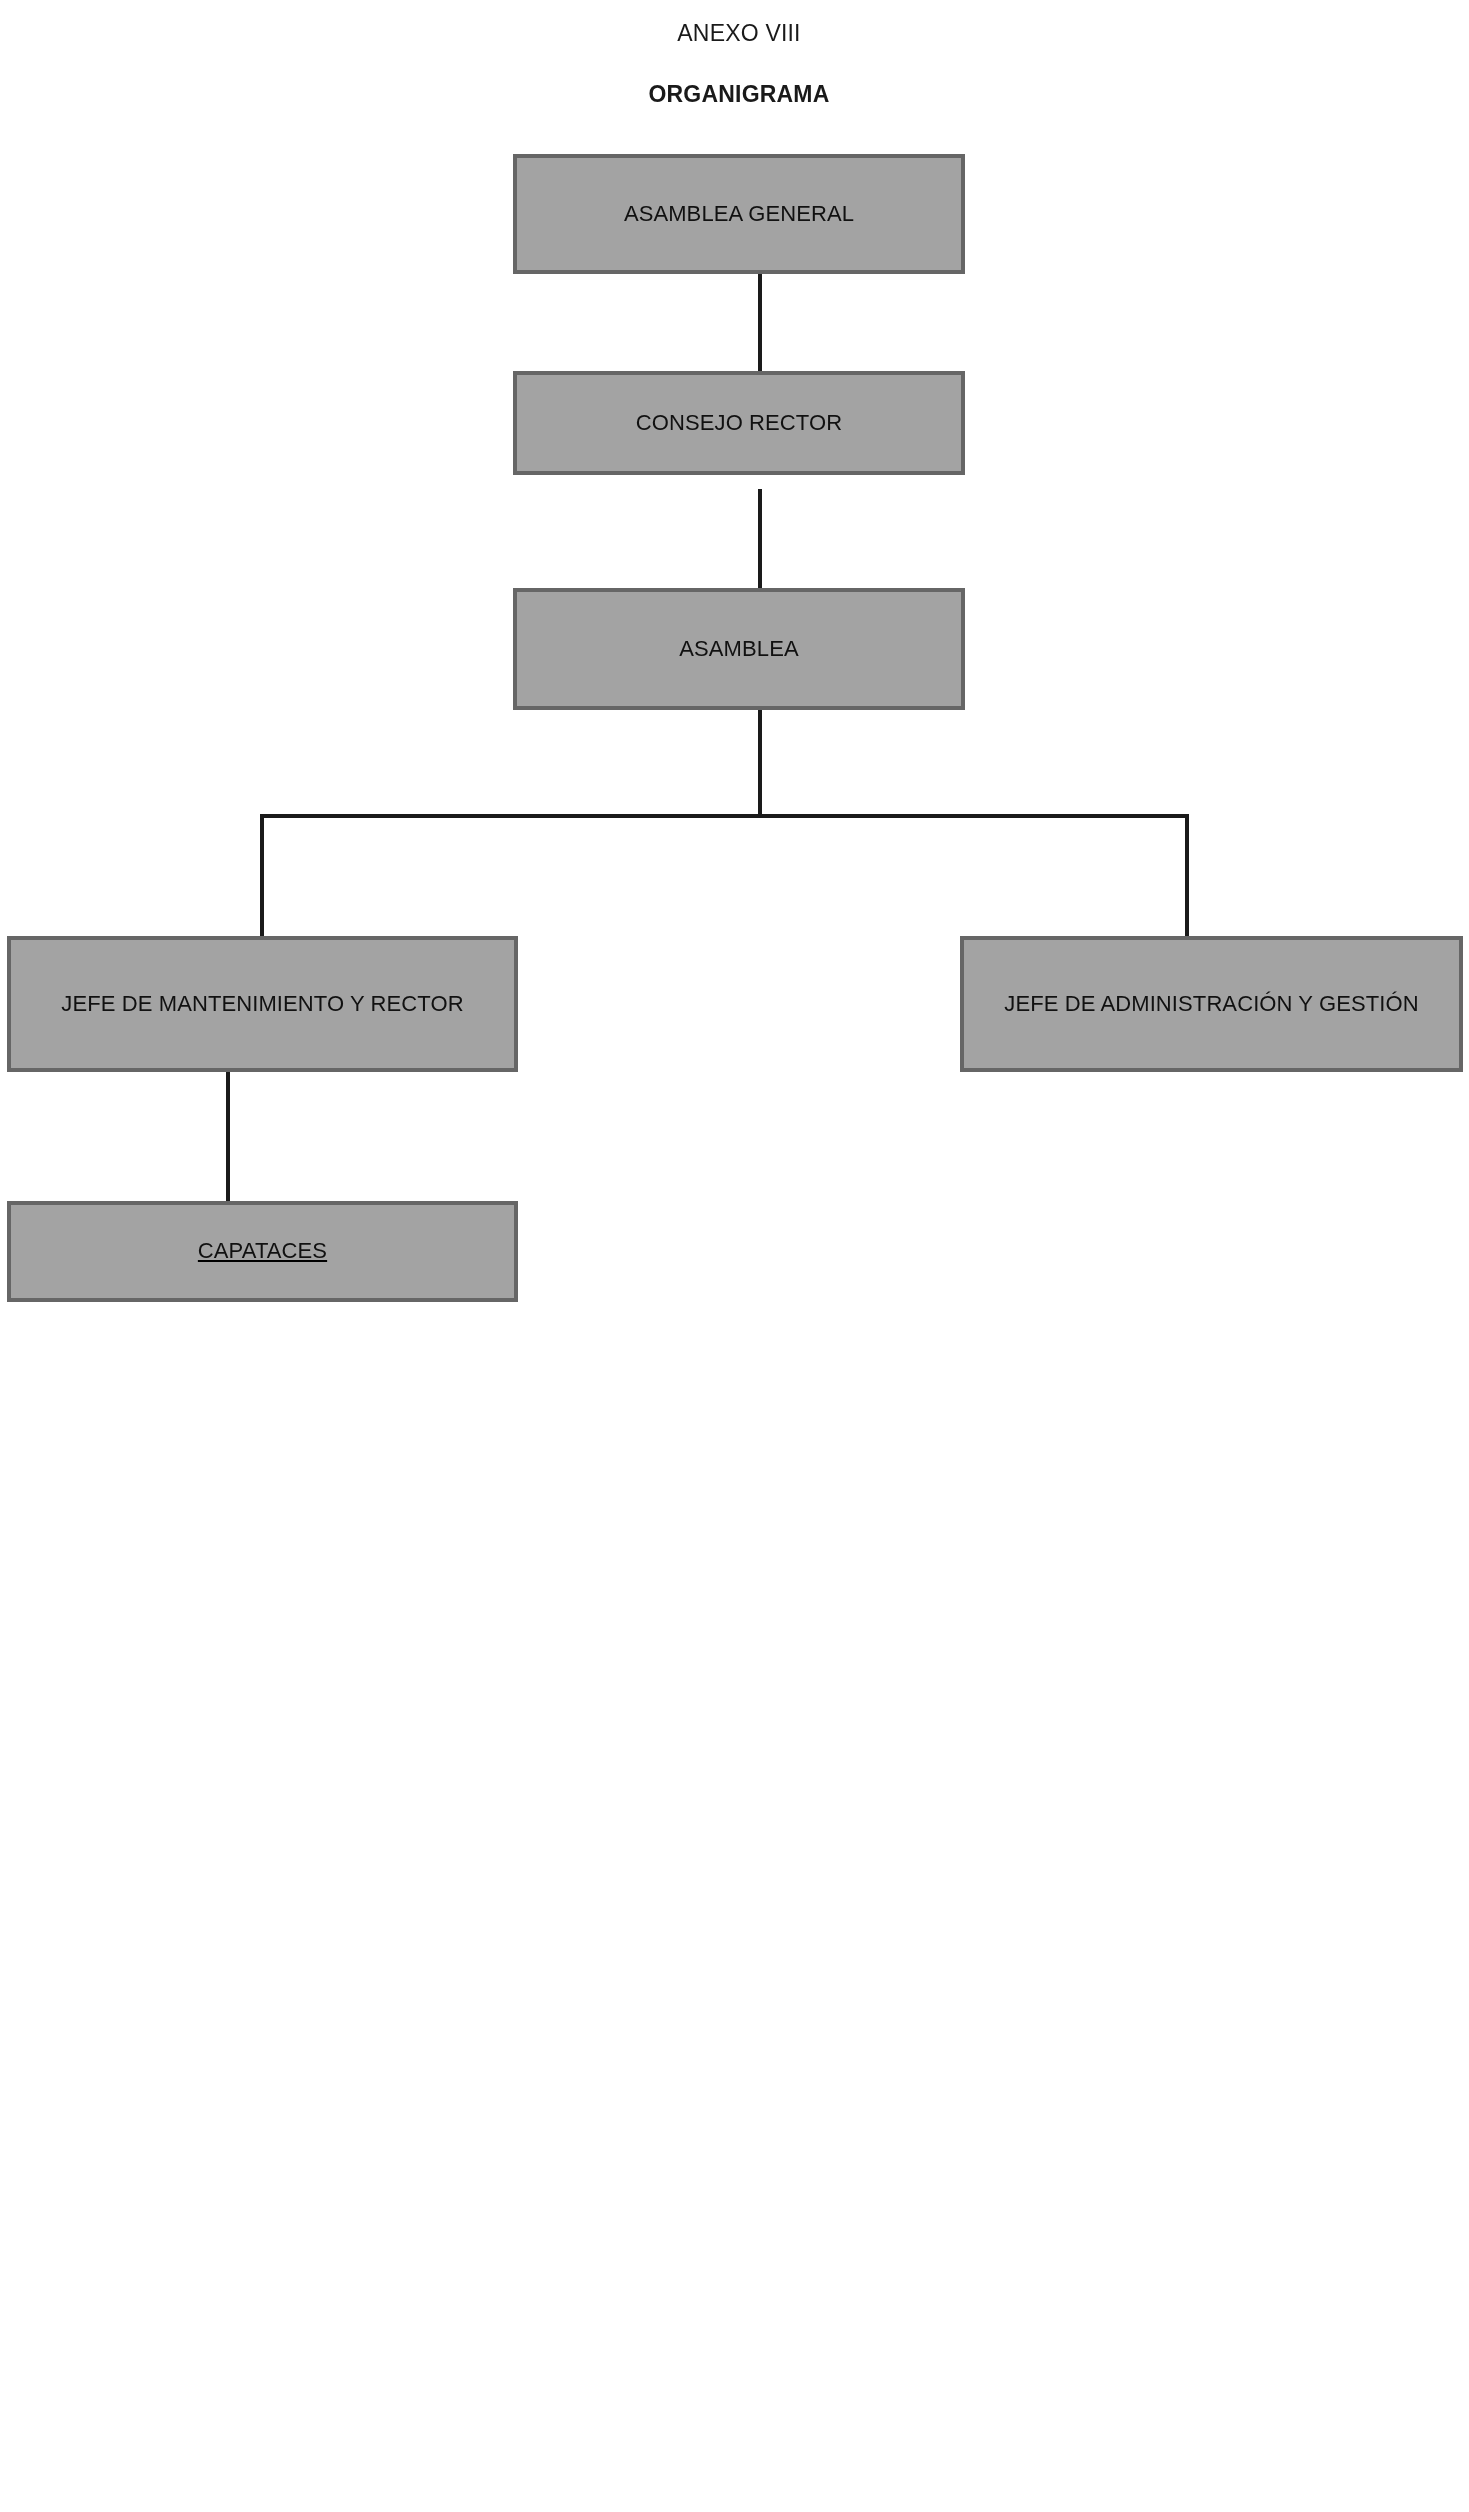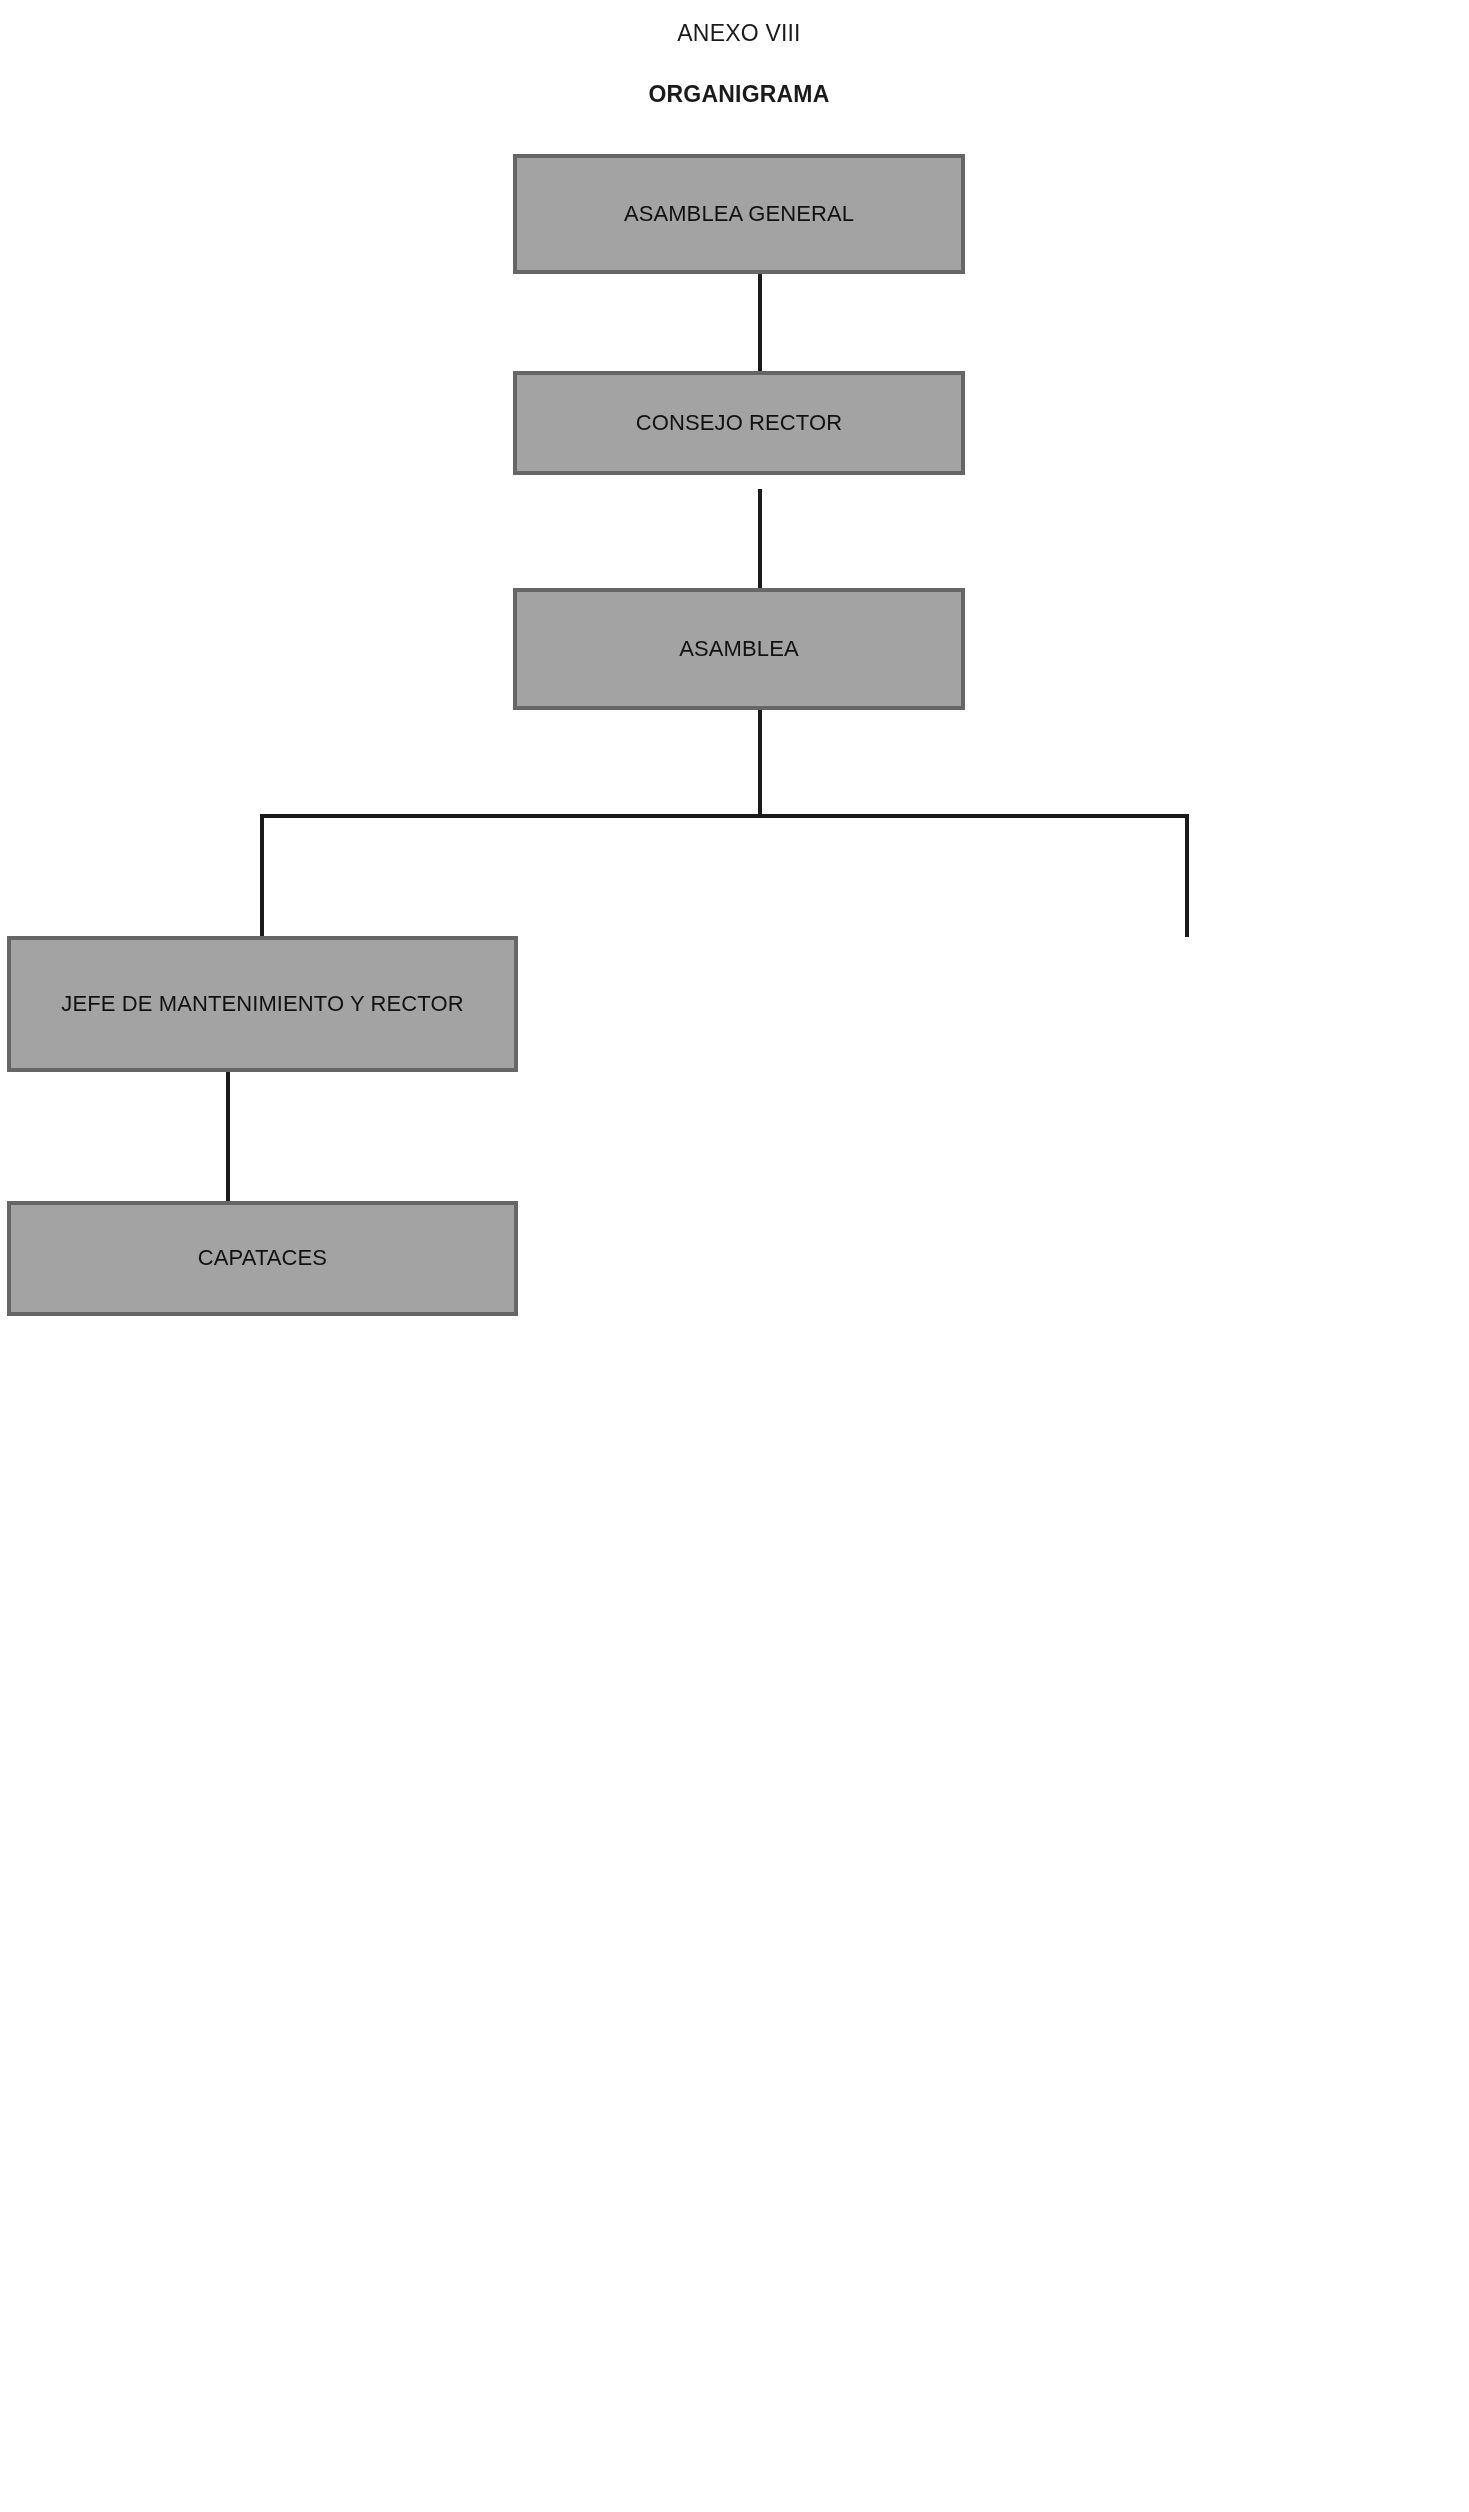--- a/index.html
+++ b/index.html
@@ -63,21 +63,21 @@
     letter-spacing: 0.1px;
     padding: 0 8.7px;
     white-space: pre-line;
   }
 
   #node-asamblea  { left: 513px; top: 150px;  width: 452px; height: 120px; }
   #node-consejo   { left: 513px; top: 367px;  width: 452px; height: 104px; }
   #node-gerencia  { left: 513px; top: 584px;  width: 452px; height: 122px; }
   #node-mantenimiento { left: 7px;    top: 932px; width: 511px; height: 136px; }
   #node-administracion{ left: 960px; top: 932px; width: 503px; height: 136px; }
-  #node-capataces { left: 7px;    top: 1197px; width: 511px; height: 115px; }
+  #node-capataces { left: 7px;    top: 1197px; width: 511px; height: 101px; text-decoration: underline; }
 
   
   .conn {
     position: absolute;
     background: #1a1a1a;
     z-index: 1;
   }
   .conn-v { width: 3.5px; }
   .conn-h { height: 3.5px; }
 
@@ -122,19 +122,22 @@
   </div>
 
   <div class="node" id="node-gerencia">
     <span class="node-label">ASAMBLEA</span>
   </div>
 
   <div class="node" id="node-mantenimiento">
     <span class="node-label">JEFE DE MANTENIMIENTO Y RECTOR</span>
   </div>
 
+  <div class="node" id="node-administracion">
+    <span class="node-label">JEFE DE ADMINISTRACIÓN Y GESTIÓN</span>
+  </div>
 
   <div class="node" id="node-capataces">
     <span class="node-label">CAPATACES</span>
   </div>
 
 </div>
 
 
 </body></html>

